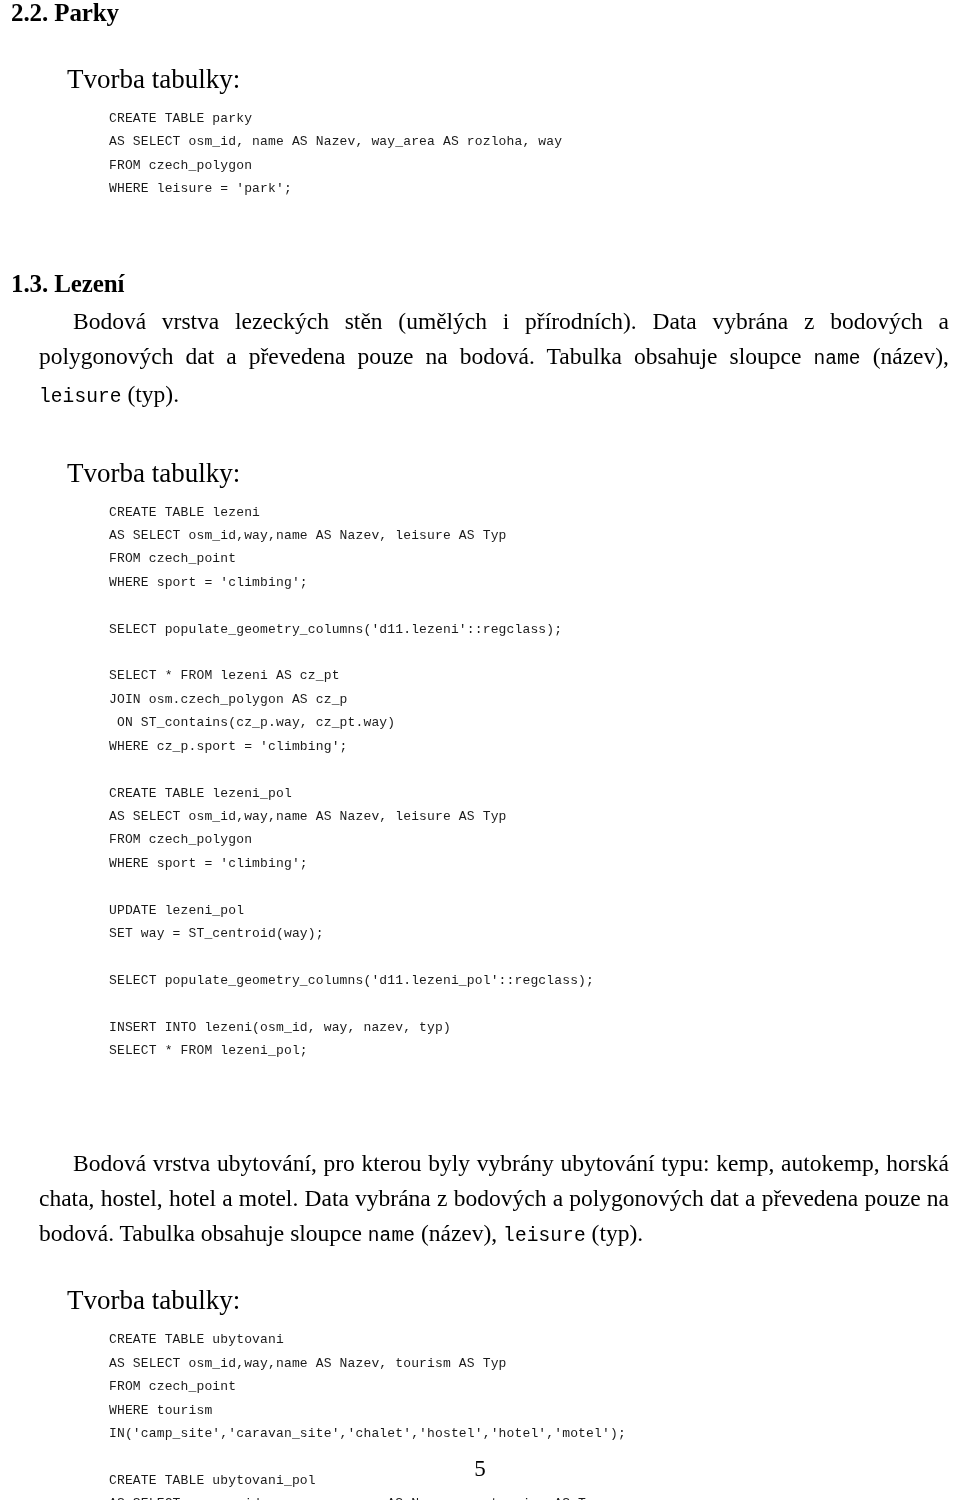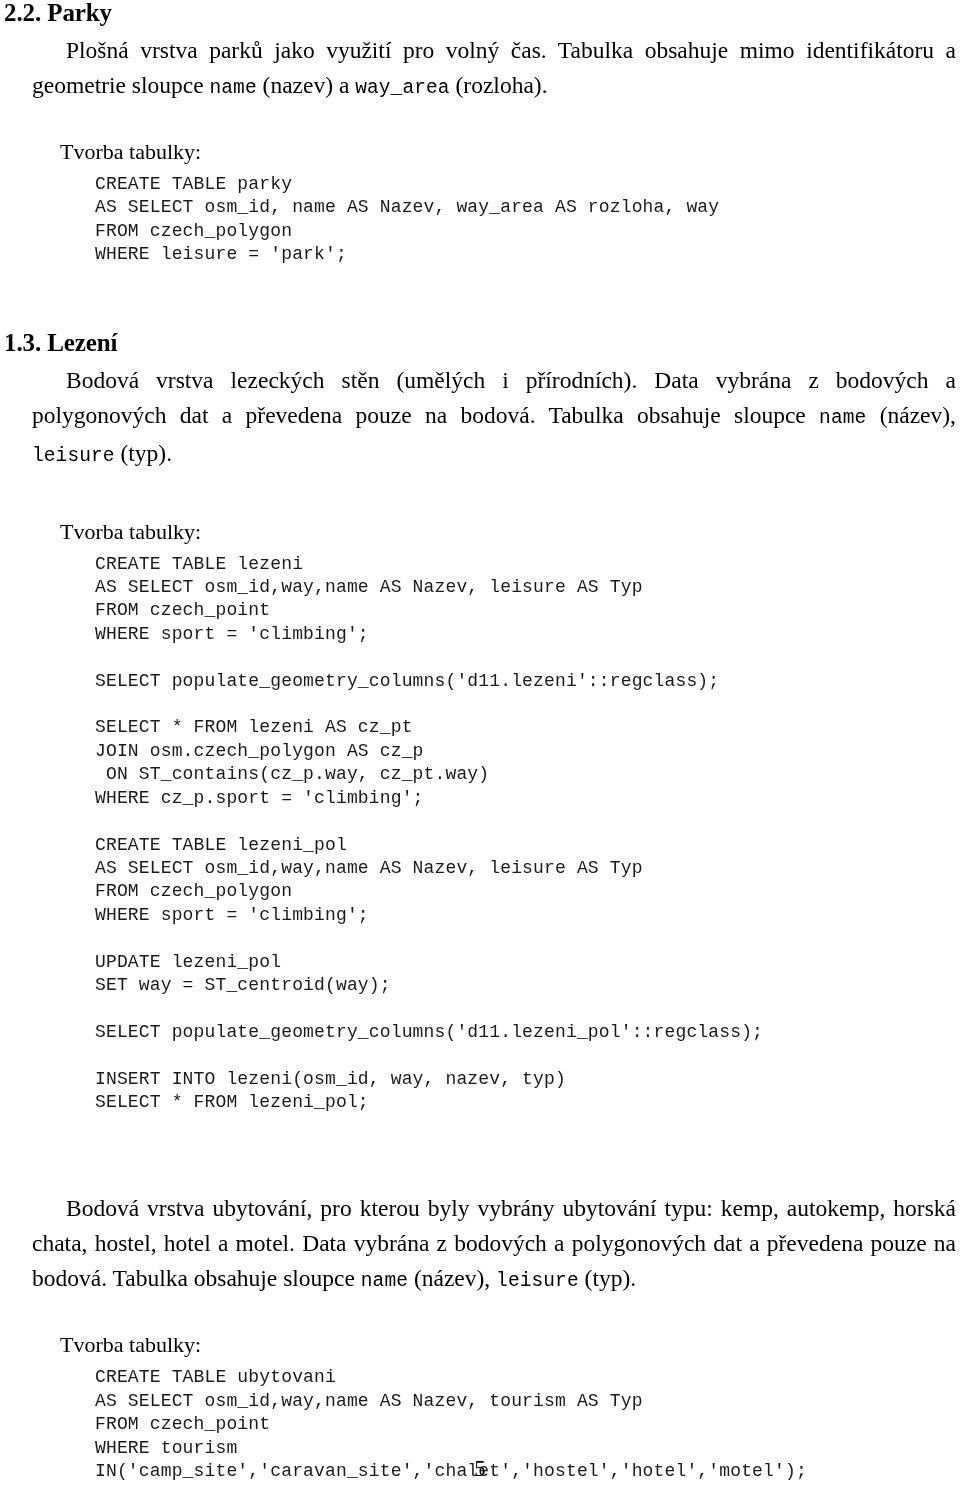--- a/index.html
+++ b/index.html
@@ -15,21 +15,21 @@
     overflow: hidden;
     font-family: "Liberation Serif", "DejaVu Serif", serif;
     color: #000000;
     -webkit-font-smoothing: antialiased;
   }
   .page {
     position: relative;
     width: 960px;
     height: 1500px;
     box-sizing: border-box;
-    padding: 0 4px;
+    padding: 0 11px;
   }
 
   
   .heading {
     font-family: "Liberation Serif", "DejaVu Serif", serif;
     font-weight: bold;
     font-size: 25px;
     line-height: 1.0;
     margin: 0;
     padding: 0;
@@ -52,33 +52,33 @@
   
   .mono-inline {
     font-family: "Liberation Mono", "DejaVu Sans Mono", monospace;
     font-size: 19.5px;
     letter-spacing: 0.1px;
   }
 
   
   .code-label {
     font-family: "Liberation Serif", "DejaVu Serif", serif;
-    font-size: 22px;
+    font-size: 27px;
     line-height: 32px;
     margin: 0;
     padding: 0 0 0 56px;
     white-space: nowrap;
   }
 
   
   .code-block {
     font-family: "Liberation Mono", "DejaVu Sans Mono", monospace;
-    font-size: 18px;
+    font-size: 13px;
     line-height: 23.4px;
-    margin: 5px;
+    margin: 12px;
     padding: 0 0 0 86px;
     white-space: pre;
     letter-spacing: 0.15px;
     color: #1a1a1a;
   }
   .sp-8  { height: 8px; }
   .sp-10 { height: 10px; }
   .sp-12 { height: 12px; }
   .sp-18 { height: 18px; }
   .sp-20 { height: 20px; }
@@ -102,21 +102,20 @@
 <body>
 
 <div class="page">
 
   <div>
 
     <h2 class="heading">2.2. Parky</h2>
 
     <div class="sp-8"></div>
 
-    <p class="para"><span>Plošná vrstva parků jako využití pro volný čas. Tabulka obsahuje mimo identifikátoru a geometrie sloupce </span><span class="mono-inline">name</span><span> (nazev) a </span><span class="mono-inline">way_area</span><span> (rozloha).</span></p>
 
     <div class="sp-30"></div>
 
     <p class="code-label">Tvorba tabulky:</p>
 
     <pre class="code-block">CREATE TABLE parky
 AS SELECT osm_id, name AS Nazev, way_area AS rozloha, way
 FROM czech_polygon
 WHERE leisure = 'park';</pre>
   </div>

